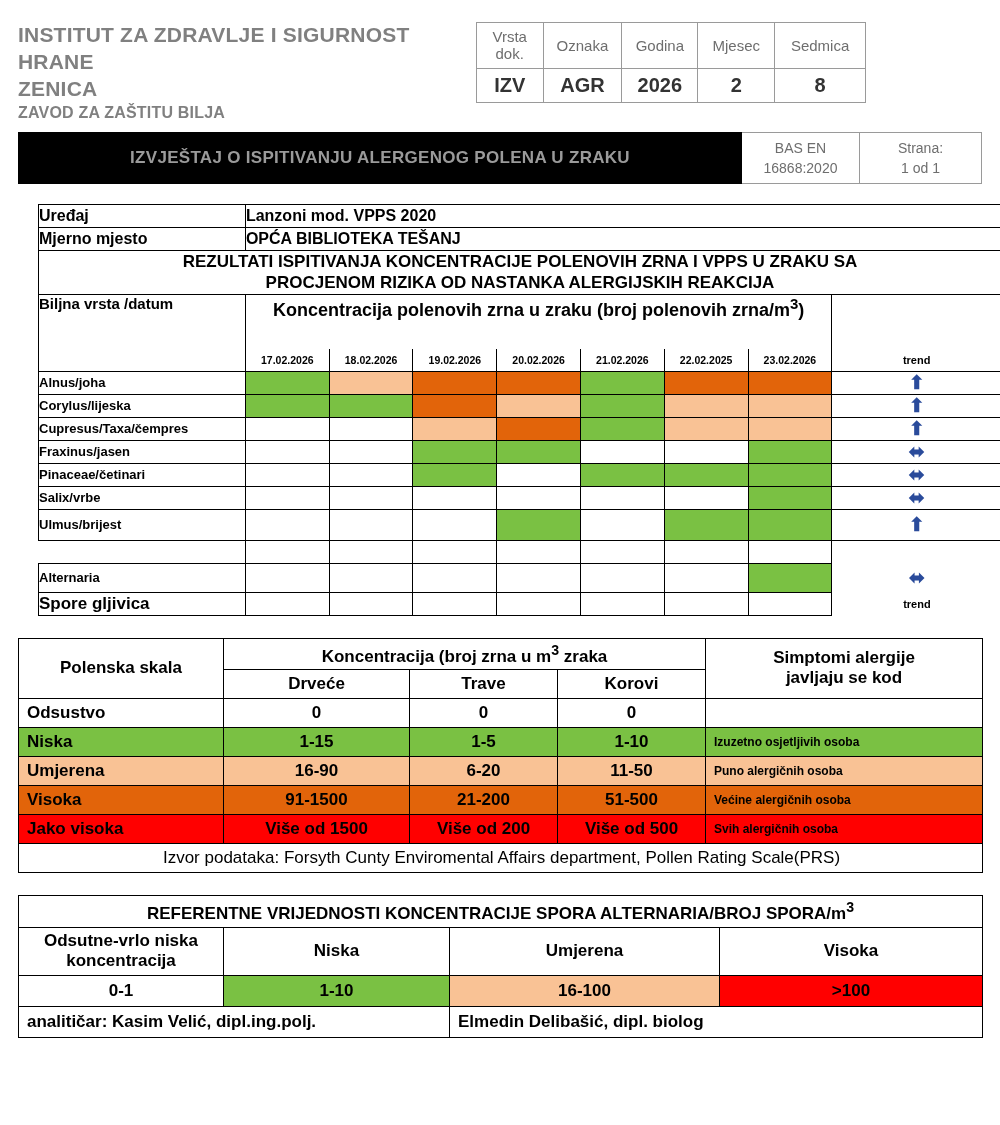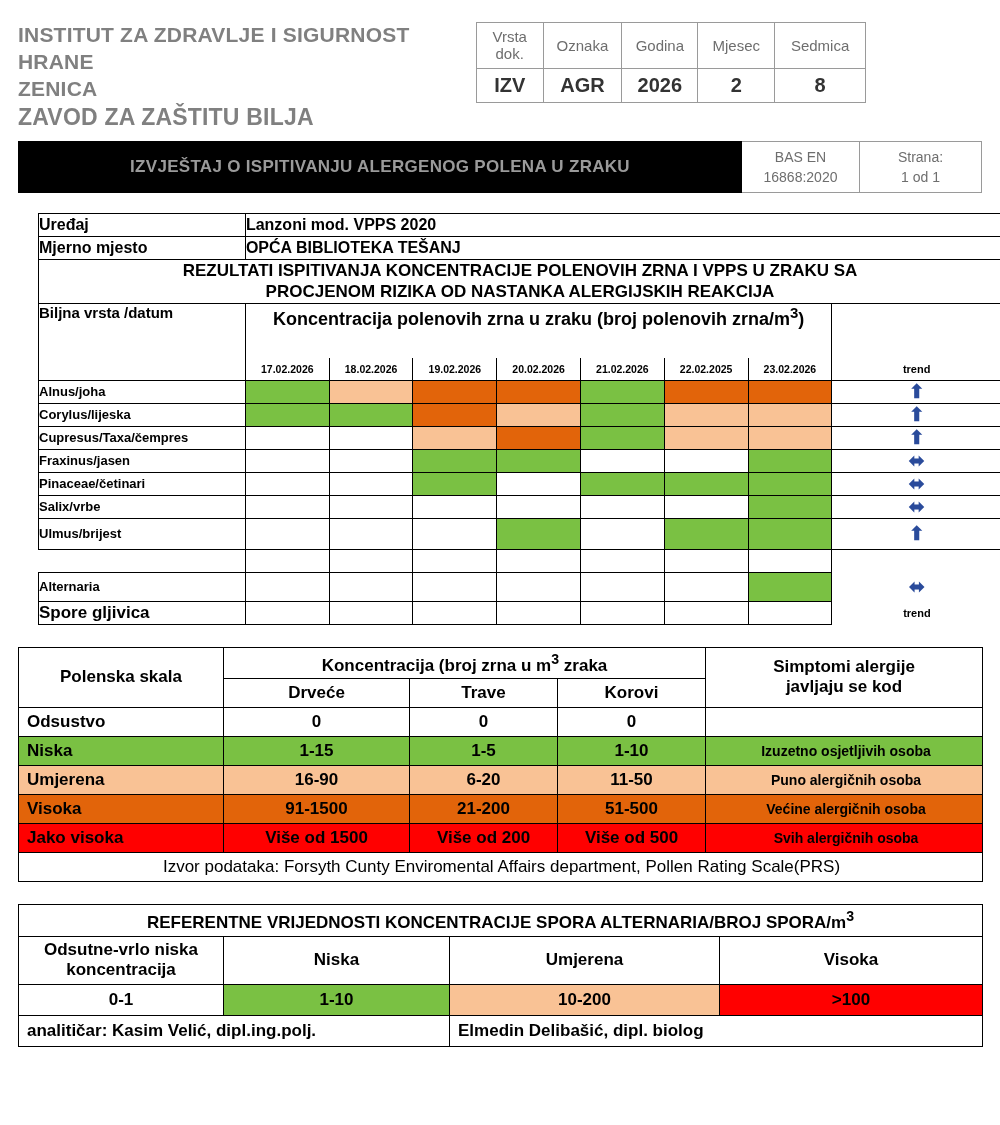--- a/index.html
+++ b/index.html
@@ -29,21 +29,21 @@
     padding-top: 22px;
   }
   .inst-block {
     width: 582px;
     color: #808080;
     font-weight: bold;
     font-size: 21px;
     line-height: 1.28;
     letter-spacing: 0.2px;
   }
-  .inst-block .l3 { font-size: 23px; }
+  .inst-block .l3 { font-size: 16px; }
 
   .doc-table {
     border-collapse: collapse;
     margin-left: 2px;
   }
   .doc-table td {
     border: 1px solid #9a9a9a;
     text-align: center;
     color: #6e6e6e;
     font-size: 15px;
@@ -197,22 +197,22 @@
     font-weight: bold;
     font-size: 17px;
     padding: 3px 4px;
     height: 22px;
   }
   table.scale td.left {
     text-align: left;
     padding-left: 8px;
   }
   table.scale td.sym {
-    text-align: center;
-    font-size: 14px;
+    text-align: left;
+    font-size: 12px;
     padding-left: 8px;
   }
   .src-note {
     font-size: 13px;
     text-align: left;
     font-weight: normal !important;
     padding-left: 6px !important;
   }
 
   
@@ -539,21 +539,21 @@
           <div>Odsutne-vrlo   niska</div>
           <div>koncentracija</div>
         </td>
         <td>Niska</td>
         <td>Umjerena</td>
         <td>Visoka</td>
       </tr>
       <tr>
         <td>0-1</td>
         <td class="c-green">1-10</td>
-        <td class="c-orange-l">10-200</td>
+        <td class="c-orange-l">16-100</td>
         <td class="c-red">&gt;100</td>
       </tr>
       <tr>
         <td class="left" colspan="2">analitičar: Kasim Velić,  dipl.ing.polj.</td>
         <td class="left" colspan="2">Elmedin Delibašić, dipl. biolog</td>
       </tr>
     </tbody>
       </table>
   </div>
 

